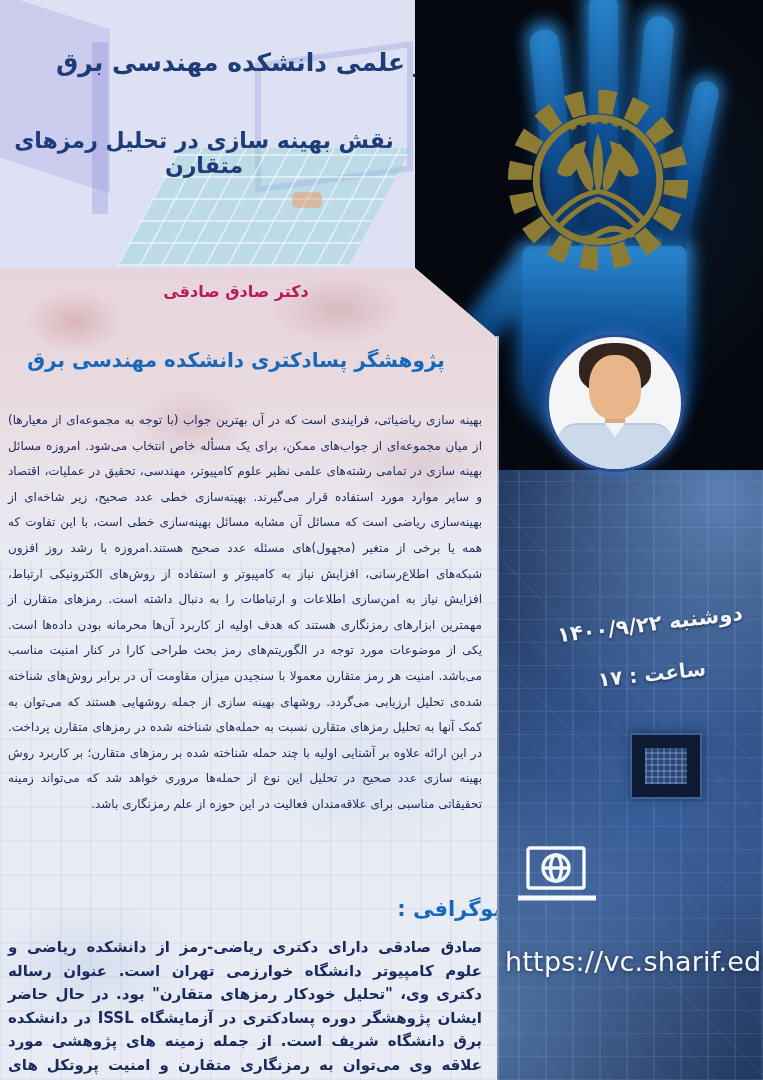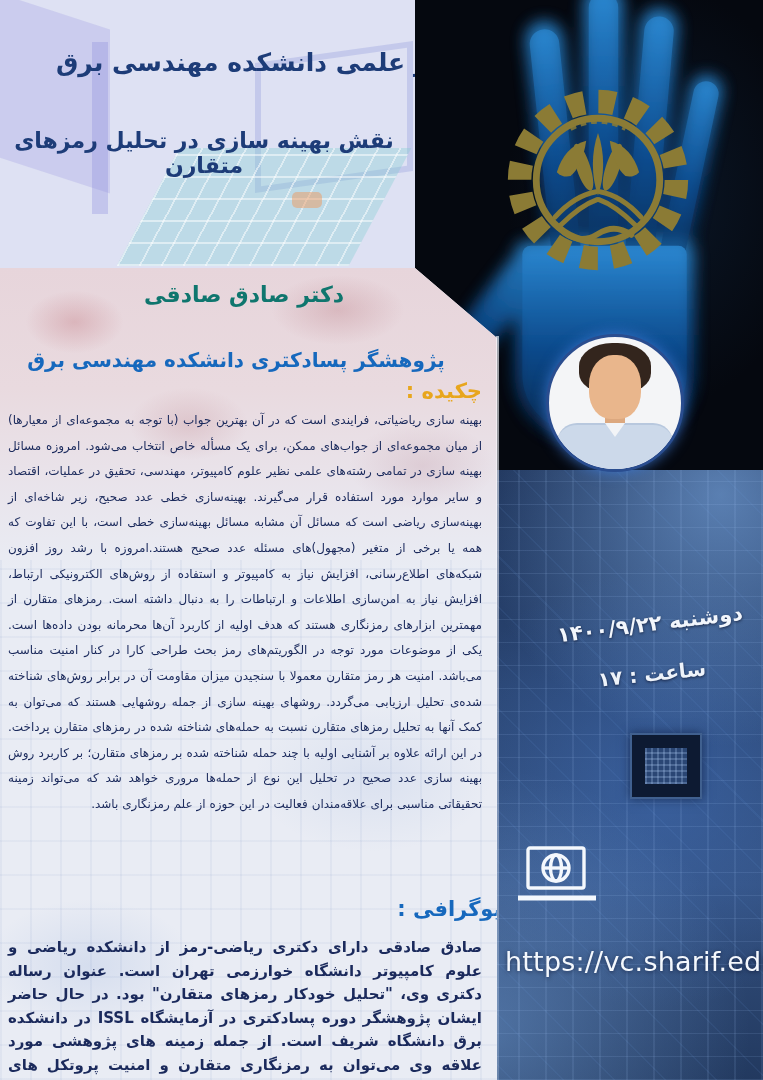--- a/index.html
+++ b/index.html
@@ -85,21 +85,21 @@
       repeating-linear-gradient(90deg, rgba(90,120,180,.07) 0 2px, transparent 2px 30px),
       repeating-linear-gradient(0deg, rgba(90,120,180,.06) 0 2px, transparent 2px 34px),
       radial-gradient(150px 95px at 18% 78%, rgba(115,150,210,.17), transparent 70%),
       radial-gradient(170px 105px at 75% 42%, rgba(115,150,210,.12), transparent 70%);}
 
   
   .title1{position:absolute;left:0;width:483px;top:48px;color:#1d3c78;font-size:25px;
     font-weight:bold;direction:rtl;text-align:center;padding-left:28px;}
   .title2{position:absolute;left:0;width:408px;top:128px;color:#1d3c78;font-size:22px;
     font-weight:bold;direction:rtl;text-align:center;}
-  .spk-name{position:absolute;left:8px;width:472px;top:282px;color:#0f766e;font-size:22px;
+  .spk-name{position:absolute;left:0;width:472px;top:282px;color:#be185d;font-size:16px;
     font-weight:bold;direction:rtl;text-align:center;}
   .spk-role{position:absolute;left:0;width:472px;top:328px;color:#1668bd;font-size:20px;
     font-weight:bold;direction:rtl;text-align:center;margin-top:20px;}
   .h-abstract{position:absolute;left:0;width:482px;top:379px;color:#e8a61d;font-size:21px;
     font-weight:bold;direction:rtl;text-align:right;}
   .p-abstract{position:absolute;left:8px;width:474px;top:408px;color:#1b2a5c;font-size:12px;
     font-weight:normal;line-height:25.6px;direction:rtl;text-align:justify;text-align-last:right;}
   .h-bio{position:absolute;left:0;width:482px;top:897px;color:#1668bd;font-size:21px;
     font-weight:bold;direction:rtl;text-align:right;margin-left:28px;}
   .p-bio{position:absolute;left:8px;width:474px;top:936px;color:#1b2a5c;font-size:15px;
@@ -206,20 +206,19 @@
     </div>
     <div class="band-pink"></div>
     <div class="band-blue"></div>
 
     <div class="title1">وبینار علمی دانشکده مهندسی برق</div>
     <div class="title2">نقش بهینه سازی در تحلیل رمزهای متقارن</div>
 
     <div class="spk-name">دکتر صادق صادقی</div>
     <div class="spk-role">پژوهشگر پسادکتری دانشکده مهندسی برق</div>
 
-    <div class="h-abstract">چکیده :</div>
     <div class="p-abstract">بهینه سازی ریاضیاتی، فرایندی است که در آن بهترین جواب (با توجه به مجموعه‌ای از معیارها) از میان مجموعه‌ای از جواب‌های ممکن، برای یک مسأله خاص انتخاب می‌شود. امروزه مسائل بهینه سازی در تمامی رشته‌های علمی نظیر علوم کامپیوتر، مهندسی، تحقیق در عملیات، اقتصاد و سایر موارد مورد استفاده قرار می‌گیرند. بهینه‌سازی خطی عدد صحیح، زیر شاخه‌ای از بهینه‌سازی ریاضی است که مسائل آن مشابه مسائل بهینه‌سازی خطی است، با این تفاوت که همه یا برخی از متغیر (مجهول)های مسئله عدد صحیح هستند.امروزه با رشد روز افزون شبکه‌های اطلاع‌رسانی، افزایش نیاز به کامپیوتر و استفاده از روش‌های الکترونیکی ارتباط، افزایش نیاز به امن‌سازی اطلاعات و ارتباطات را به دنبال داشته است. رمزهای متقارن از مهمترین ابزارهای رمزنگاری هستند که هدف اولیه از کاربرد آن‌ها محرمانه بودن داده‌ها است. یکی از موضوعات مورد توجه در الگوریتم‌های رمز بحث طراحی کارا در کنار امنیت مناسب می‌باشد. امنیت هر رمز متقارن معمولا با سنجیدن میزان مقاومت آن در برابر روش‌های شناخته شده‌ی تحلیل ارزیابی می‌گردد. روشهای بهینه سازی از جمله روشهایی هستند که می‌توان به کمک آنها به تحلیل رمزهای متقارن نسبت به حمله‌های شناخته شده در رمزهای متقارن پرداخت. در این ارائه علاوه بر آشنایی اولیه با چند حمله شناخته شده بر رمزهای متقارن؛ بر کاربرد روش بهینه سازی عدد صحیح در تحلیل این نوع از حمله‌ها مروری خواهد شد که می‌تواند زمینه تحقیقاتی مناسبی برای علاقه‌مندان فعالیت در این حوزه از علم رمزنگاری باشد.</div>
 
     <div class="h-bio">بیوگرافی :</div>
     <div class="p-bio">صادق صادقی دارای دکتری ریاضی-رمز از دانشکده ریاضی و علوم کامپیوتر دانشگاه خوارزمی تهران است. عنوان رساله دکتری وی، "تحلیل خودکار رمزهای متقارن" بود. در حال حاضر ایشان پژوهشگر دوره پسادکتری در آزمایشگاه ISSL در دانشکده برق دانشگاه شریف است. از جمله زمینه های پژوهشی مورد علاقه وی می‌توان به رمزنگاری متقارن و امنیت پروتکل های رمزنگاری اشاره کرد.</div>
   </div>
 
 </div>
 
 </body></html>

